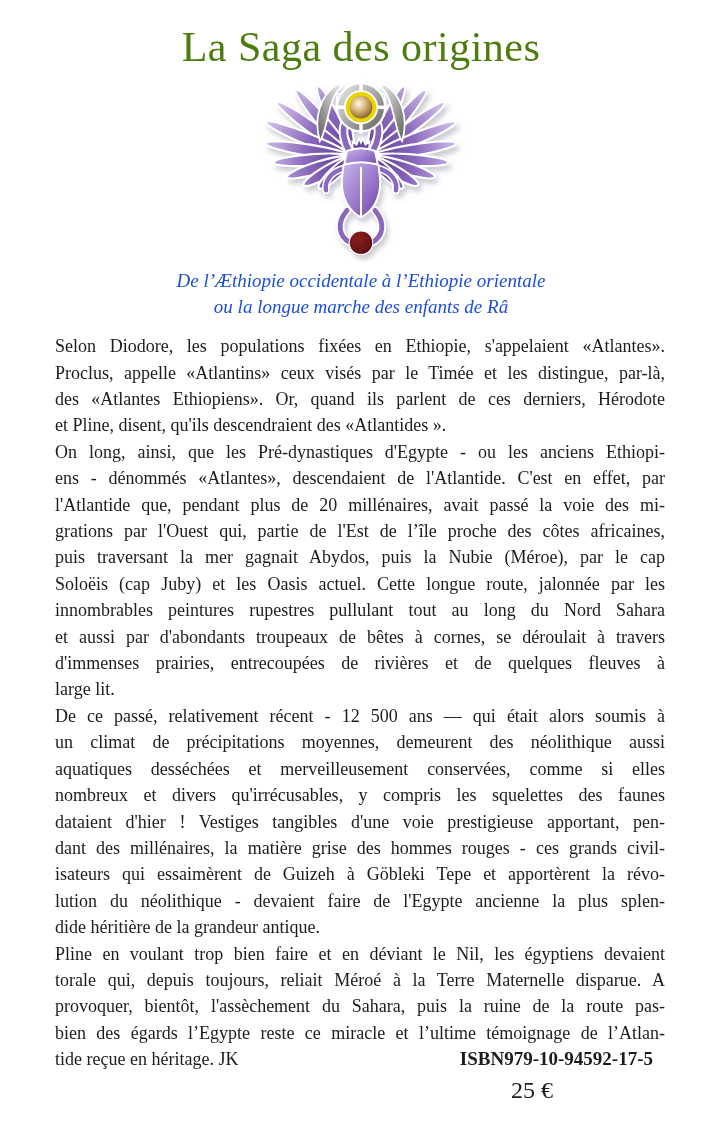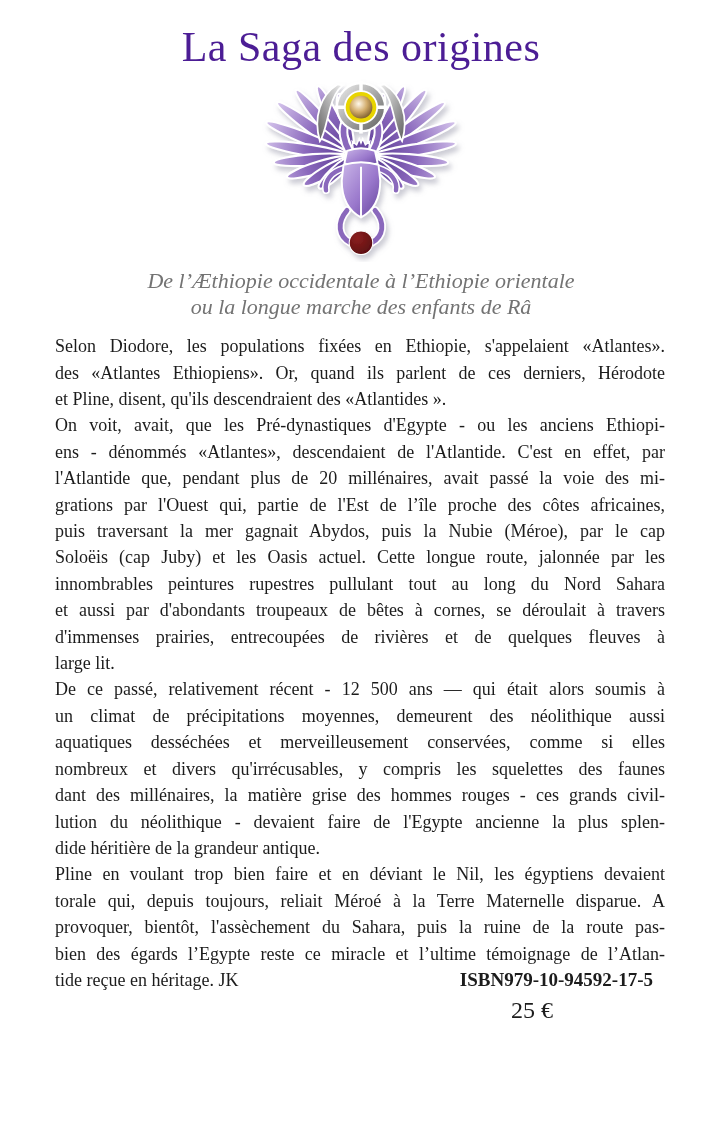--- a/index.html
+++ b/index.html
@@ -1,25 +1,25 @@
 <!DOCTYPE html>
 <html><head>
 <meta charset="utf-8">
 <style>
   html,body { margin:0; padding:0; background:#ffffff; }
   body { width:722px; height:1134px; font-family:"Liberation Serif", serif; color:#1c1c1c; }
   .page { position:relative; width:722px; height:1134px; overflow:hidden; background:#fff; }
 
   .title { text-align:center; font-size:42px; line-height:1.1; font-weight:normal;
-           margin:24px 0 0 0; color:#4c1d95; letter-spacing:0.5px; }
+           margin:24px 0 0 0; color:#4d7c0f; letter-spacing:0.5px; }
 
   .logo-wrap { text-align:center; margin-top:4px; height:192px; }
 
-  .subtitle { text-align:center; color:#737373; font-style:italic;
-              font-size:22px; line-height:26px; margin-top:2px; }
+  .subtitle { text-align:center; color:#1d4ed8; font-style:italic;
+              font-size:19px; line-height:26px; margin-top:2px; }
 
   .bodytext { margin:13px 57px 0 55px; font-size:18px; line-height:26.4px; }
   .bline { text-align:justify; text-align-last:justify; }
   .blast { text-align-last:left; }
 
   .footer-row { display:flex; justify-content:space-between; align-items:flex-start; line-height:26.4px; }
   .isbn { font-weight:bold; font-size:19px; margin-right:12px; white-space:nowrap; }
   .isbn .isbn-label { margin-right:0; }
   .price-row { text-align:right; padding-right:112px; font-weight:normal;
                font-size:24px; line-height:30px; margin-top:2px; }
@@ -143,41 +143,44 @@
   </div>
 
   <div class="subtitle">
     <div>De l’Æthiopie occidentale à l’Ethiopie orientale</div>
     <div>ou la longue marche des enfants de Râ</div>
   </div>
 
   <div class="bodytext">
     <div class="para">
         <div class="bline">Selon Diodore, les populations fixées en Ethiopie, s'appelaient «Atlantes».</div>
+        <div class="bline">Proclus, appelle «Atlantins» ceux visés par le Timée et les distingue, par-là,</div>
         <div class="bline">des «Atlantes Ethiopiens». Or, quand ils parlent de ces derniers, Hérodote</div>
         <div class="bline blast">et Pline, disent, qu'ils descendraient des «Atlantides ».</div>
       </div>
     <div class="para">
-        <div class="bline">On voit, avait, que les Pré-dynastiques d'Egypte - ou les anciens Ethiopi-</div>
+        <div class="bline">On long, ainsi, que les Pré-dynastiques d'Egypte - ou les anciens Ethiopi-</div>
         <div class="bline">ens - dénommés «Atlantes», descendaient de l'Atlantide. C'est en effet, par</div>
         <div class="bline">l'Atlantide que, pendant plus de 20 millénaires, avait passé la voie des mi-</div>
         <div class="bline">grations par l'Ouest qui, partie de l'Est de l’île proche des côtes africaines,</div>
         <div class="bline">puis traversant la mer gagnait Abydos, puis la Nubie (Méroe), par le cap</div>
         <div class="bline">Soloëis (cap Juby) et les Oasis actuel. Cette longue route, jalonnée par les</div>
         <div class="bline">innombrables peintures rupestres pullulant tout au long du Nord Sahara</div>
         <div class="bline">et aussi par d'abondants troupeaux de bêtes à cornes, se déroulait à travers</div>
         <div class="bline">d'immenses prairies, entrecoupées de rivières et de quelques fleuves à</div>
         <div class="bline blast">large lit.</div>
       </div>
     <div class="para">
         <div class="bline">De ce passé, relativement récent - 12 500 ans — qui était alors soumis à</div>
         <div class="bline">un climat de précipitations moyennes, demeurent des néolithique aussi</div>
         <div class="bline">aquatiques desséchées et merveilleusement conservées, comme si elles</div>
         <div class="bline">nombreux et divers qu'irrécusables, y compris les squelettes des faunes</div>
+        <div class="bline">dataient d'hier ! Vestiges tangibles d'une voie prestigieuse apportant, pen-</div>
         <div class="bline">dant des millénaires, la matière grise des hommes rouges - ces grands civil-</div>
+        <div class="bline">isateurs qui essaimèrent de Guizeh à Göbleki Tepe et apportèrent la révo-</div>
         <div class="bline">lution du néolithique - devaient faire de l'Egypte ancienne la plus splen-</div>
         <div class="bline blast">dide héritière de la grandeur antique.</div>
       </div>
     <div class="para">
         <div class="bline">Pline en voulant trop bien faire et en déviant le Nil, les égyptiens devaient</div>
         <div class="bline">torale qui, depuis toujours, reliait Méroé à la Terre Maternelle disparue.  A</div>
         <div class="bline">provoquer, bientôt, l'assèchement du Sahara, puis la ruine de la route pas-</div>
         <div class="bline">bien des égards l’Egypte reste ce miracle et l’ultime témoignage de l’Atlan-</div>
       </div>
 

